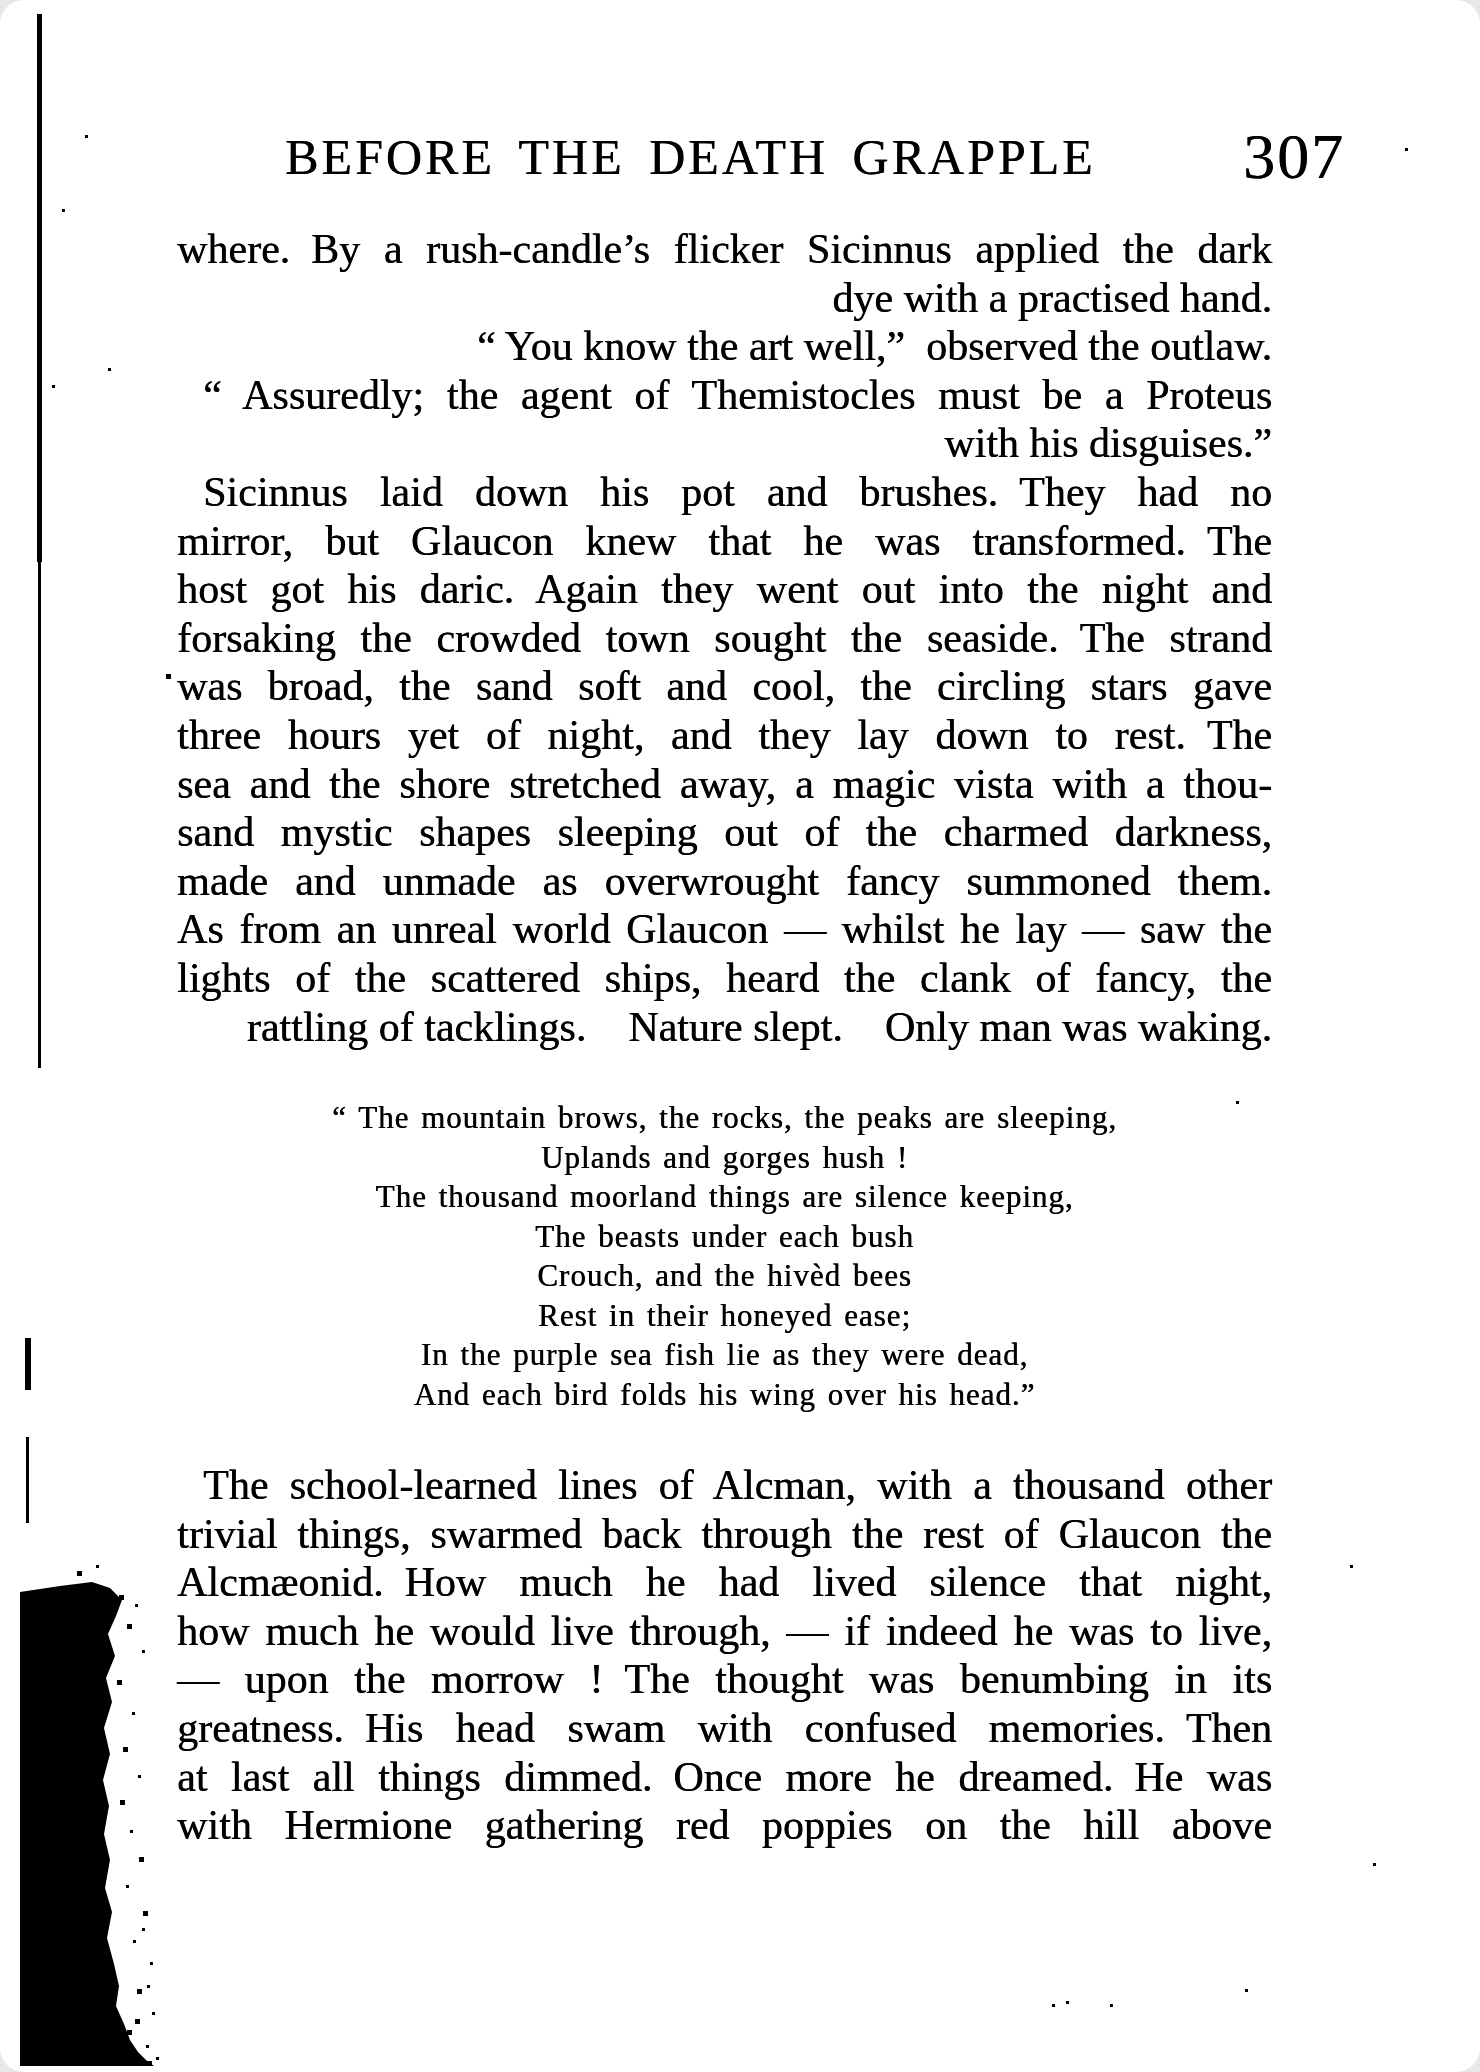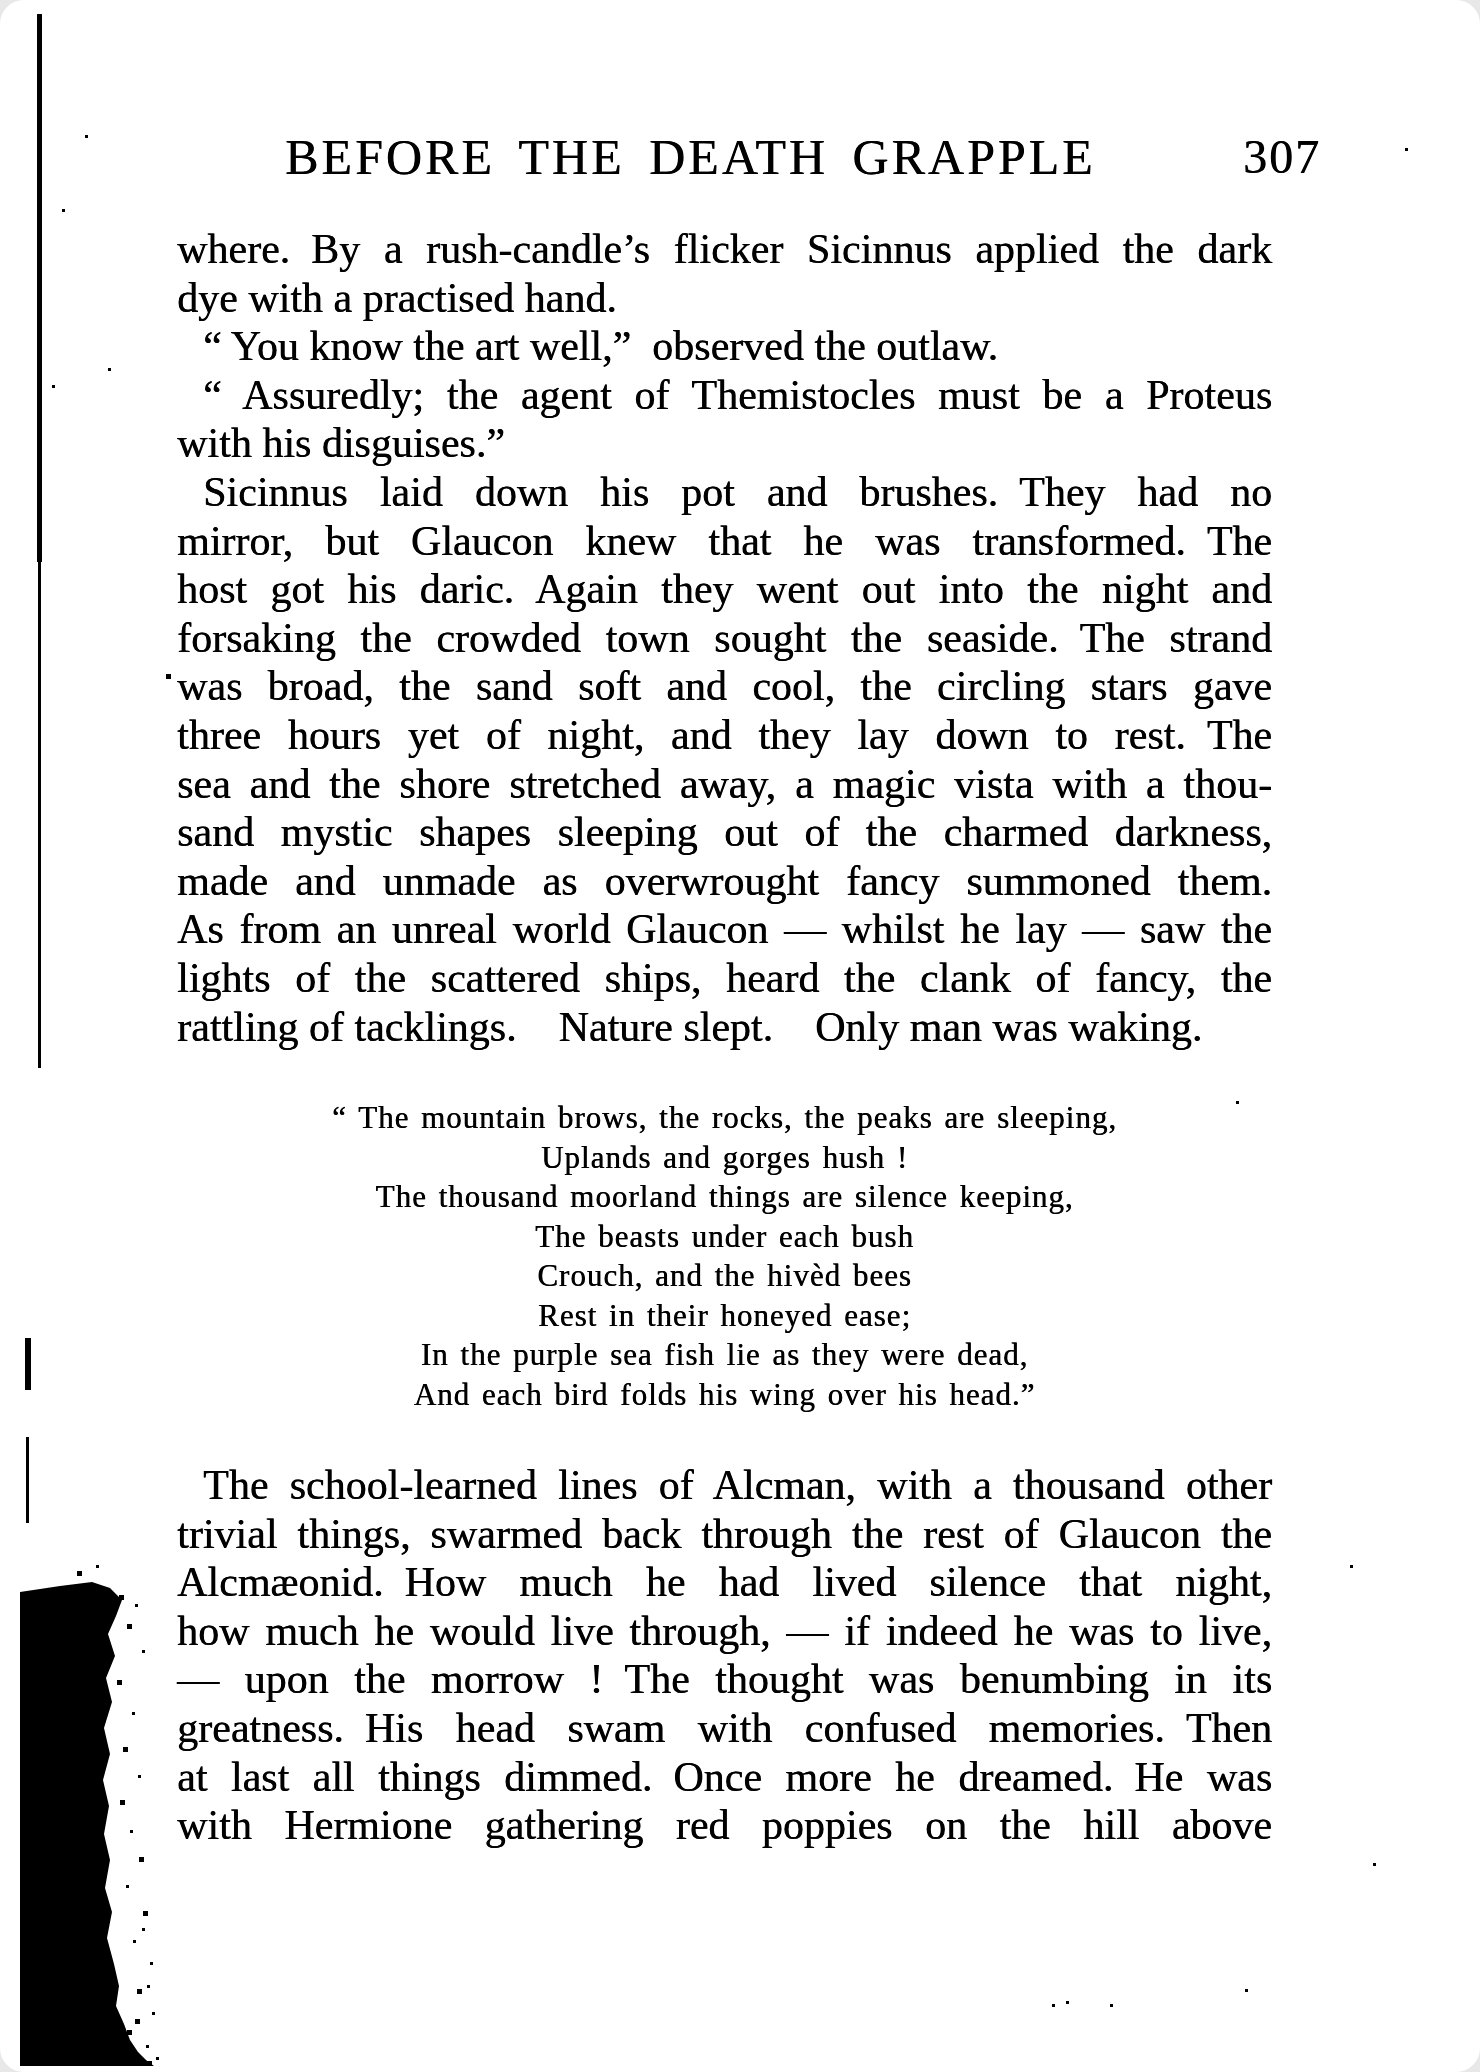--- a/index.html
+++ b/index.html
@@ -6,33 +6,33 @@
   .page{
     position:relative;width:1480px;height:2072px;background:#ffffff;
     font-family:"Liberation Serif","DejaVu Serif",serif;color:#000;overflow:hidden;border-radius:24px;
   }
   .running-title{
     position:absolute;left:285px;top:132px;font-size:50px;line-height:50px;
     letter-spacing:3px;word-spacing:9px;white-space:nowrap;
     text-shadow:0.5px 0 0 #000;
   }
   .page-number{
-    position:absolute;left:1243px;top:132px;font-size:48px;line-height:50px;
+    position:absolute;left:1243px;top:132px;font-size:64px;line-height:50px;
     letter-spacing:2px;text-shadow:0.5px 0 0 #000;
   }
   .column{position:absolute;left:177px;width:1095px;}
   .block-body{top:225px;}
   .block-poem{top:1098px;}
   .block-closing{top:1461px;}
   .line{
     font-size:42px;line-height:48.6px;height:48.6px;white-space:normal;
     text-shadow:0.5px 0 0 #000;
   }
   .just{text-align:justify;text-align-last:justify;}
-  .left{text-align:left;}
+  .left{text-align:right;}
   .ind{text-indent:26px;}
   .pline{
     font-size:31px;line-height:39.5px;height:39.5px;text-align:center;
     letter-spacing:1px;word-spacing:3px;text-shadow:0.5px 0 0 #000;
   }
   
   .artifact{position:absolute;background:#000;}
   .vline-top{left:37px;top:14px;width:5px;height:548px;}
   .vline-mid{left:38px;top:560px;width:3px;height:508px;}
   .mark-short{left:25px;top:1338px;width:6px;height:52px;}

